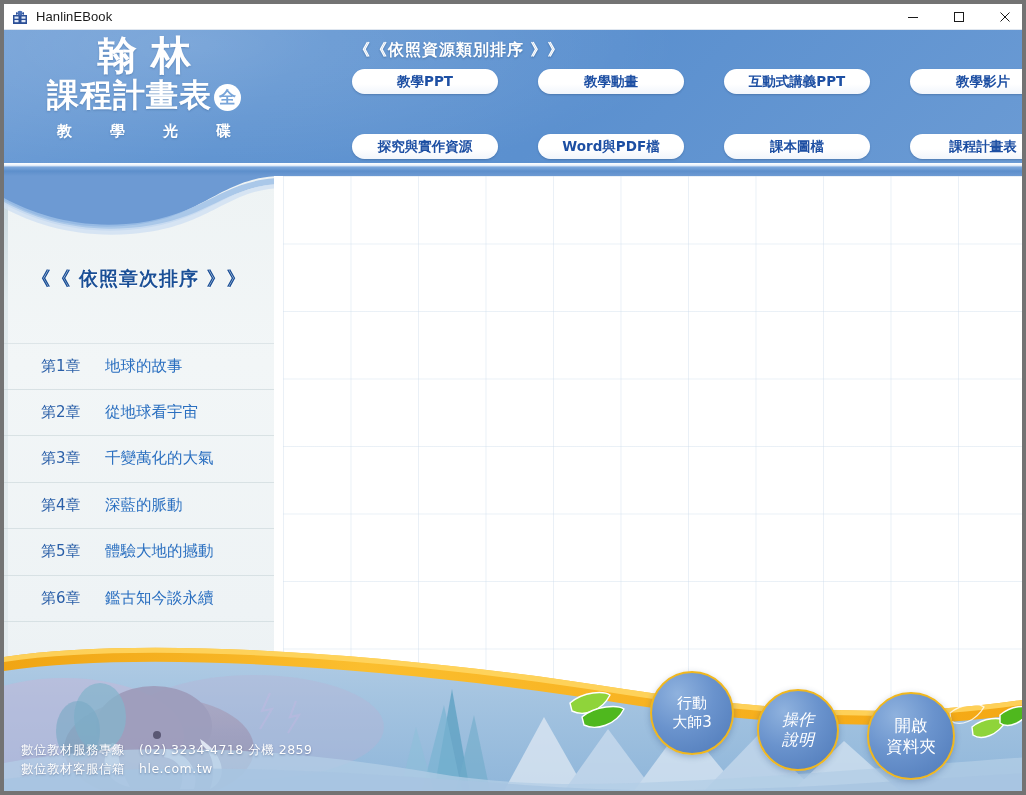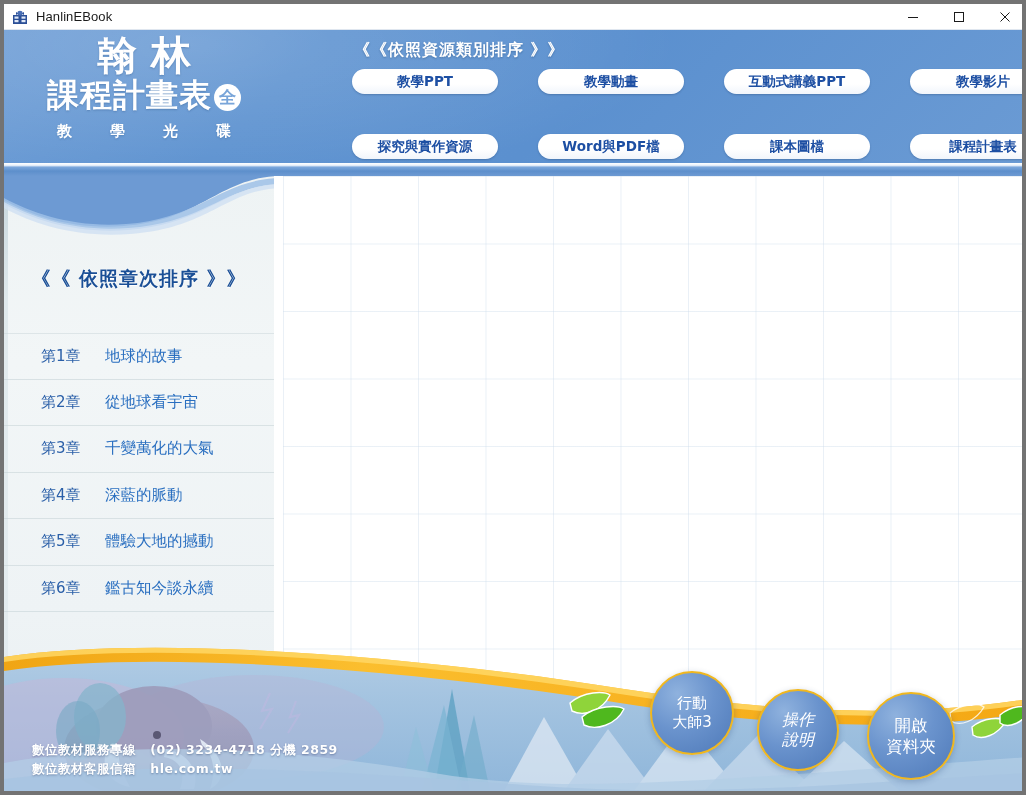--- a/index.html
+++ b/index.html
@@ -137,21 +137,21 @@
   }
   #sidebar-heading {
     position: absolute; left: 0; top: 90px; width: 270px;
     text-align: center;
     font-size: 19px; font-weight: bold; color: #1a4f96;
     letter-spacing: 1px;
     font-family: "DejaVu Sans", "Liberation Sans", sans-serif;
     text-shadow: 0 1px 0 rgba(255,255,255,.95), 0 0 2px rgba(255,255,255,.9);
   }
   #chapter-list {
-    position: absolute; left: 0; top: 157px; width: 270px;
+    position: absolute; left: 0; top: 167px; width: 270px;
   }
   .chapter-row {
     height: 46.5px; display: flex; align-items: center;
     padding-left: 37px;
     border-bottom: 1px solid rgba(196,209,214,.55);
     cursor: pointer;
   }
   .chapter-row:first-child { border-top: 1px solid rgba(196,209,214,.45); }
   .chapter-num {
     font-size: 15px; color: #2a5fa8; width: 64px; flex: 0 0 auto;
@@ -185,26 +185,25 @@
 
   
   #bottom-band {
     position: absolute; left: 0; bottom: 0; width: 1024px; height: 160px;
     overflow: hidden; pointer-events: none;
   }
   #bottom-band svg { display: block; }
 
   
   #footer-contact {
-    position: absolute; left: 28px; bottom: 13px; width: 330px;
+    position: absolute; left: 17px; bottom: 13px; width: 330px;
     color: #ffffff; font-size: 12.5px; line-height: 19px;
     font-family: "DejaVu Sans", "Liberation Sans", sans-serif;
     text-shadow: 0 1px 2px rgba(60,80,120,.5);
     z-index: 6;
-    font-weight: bold;
   }
   .footer-row { white-space: nowrap; }
   .footer-label { letter-spacing: .5px; }
   .footer-value { margin-left: 10px; letter-spacing: .5px; }
 
   
   .action-circle {
     position: absolute; border-radius: 50%;
     background: radial-gradient(circle at 32% 26%, #8fb2de 0%, #6a93cd 45%, #4e79b8 100%);
     border: 2px solid #f0b71f;

